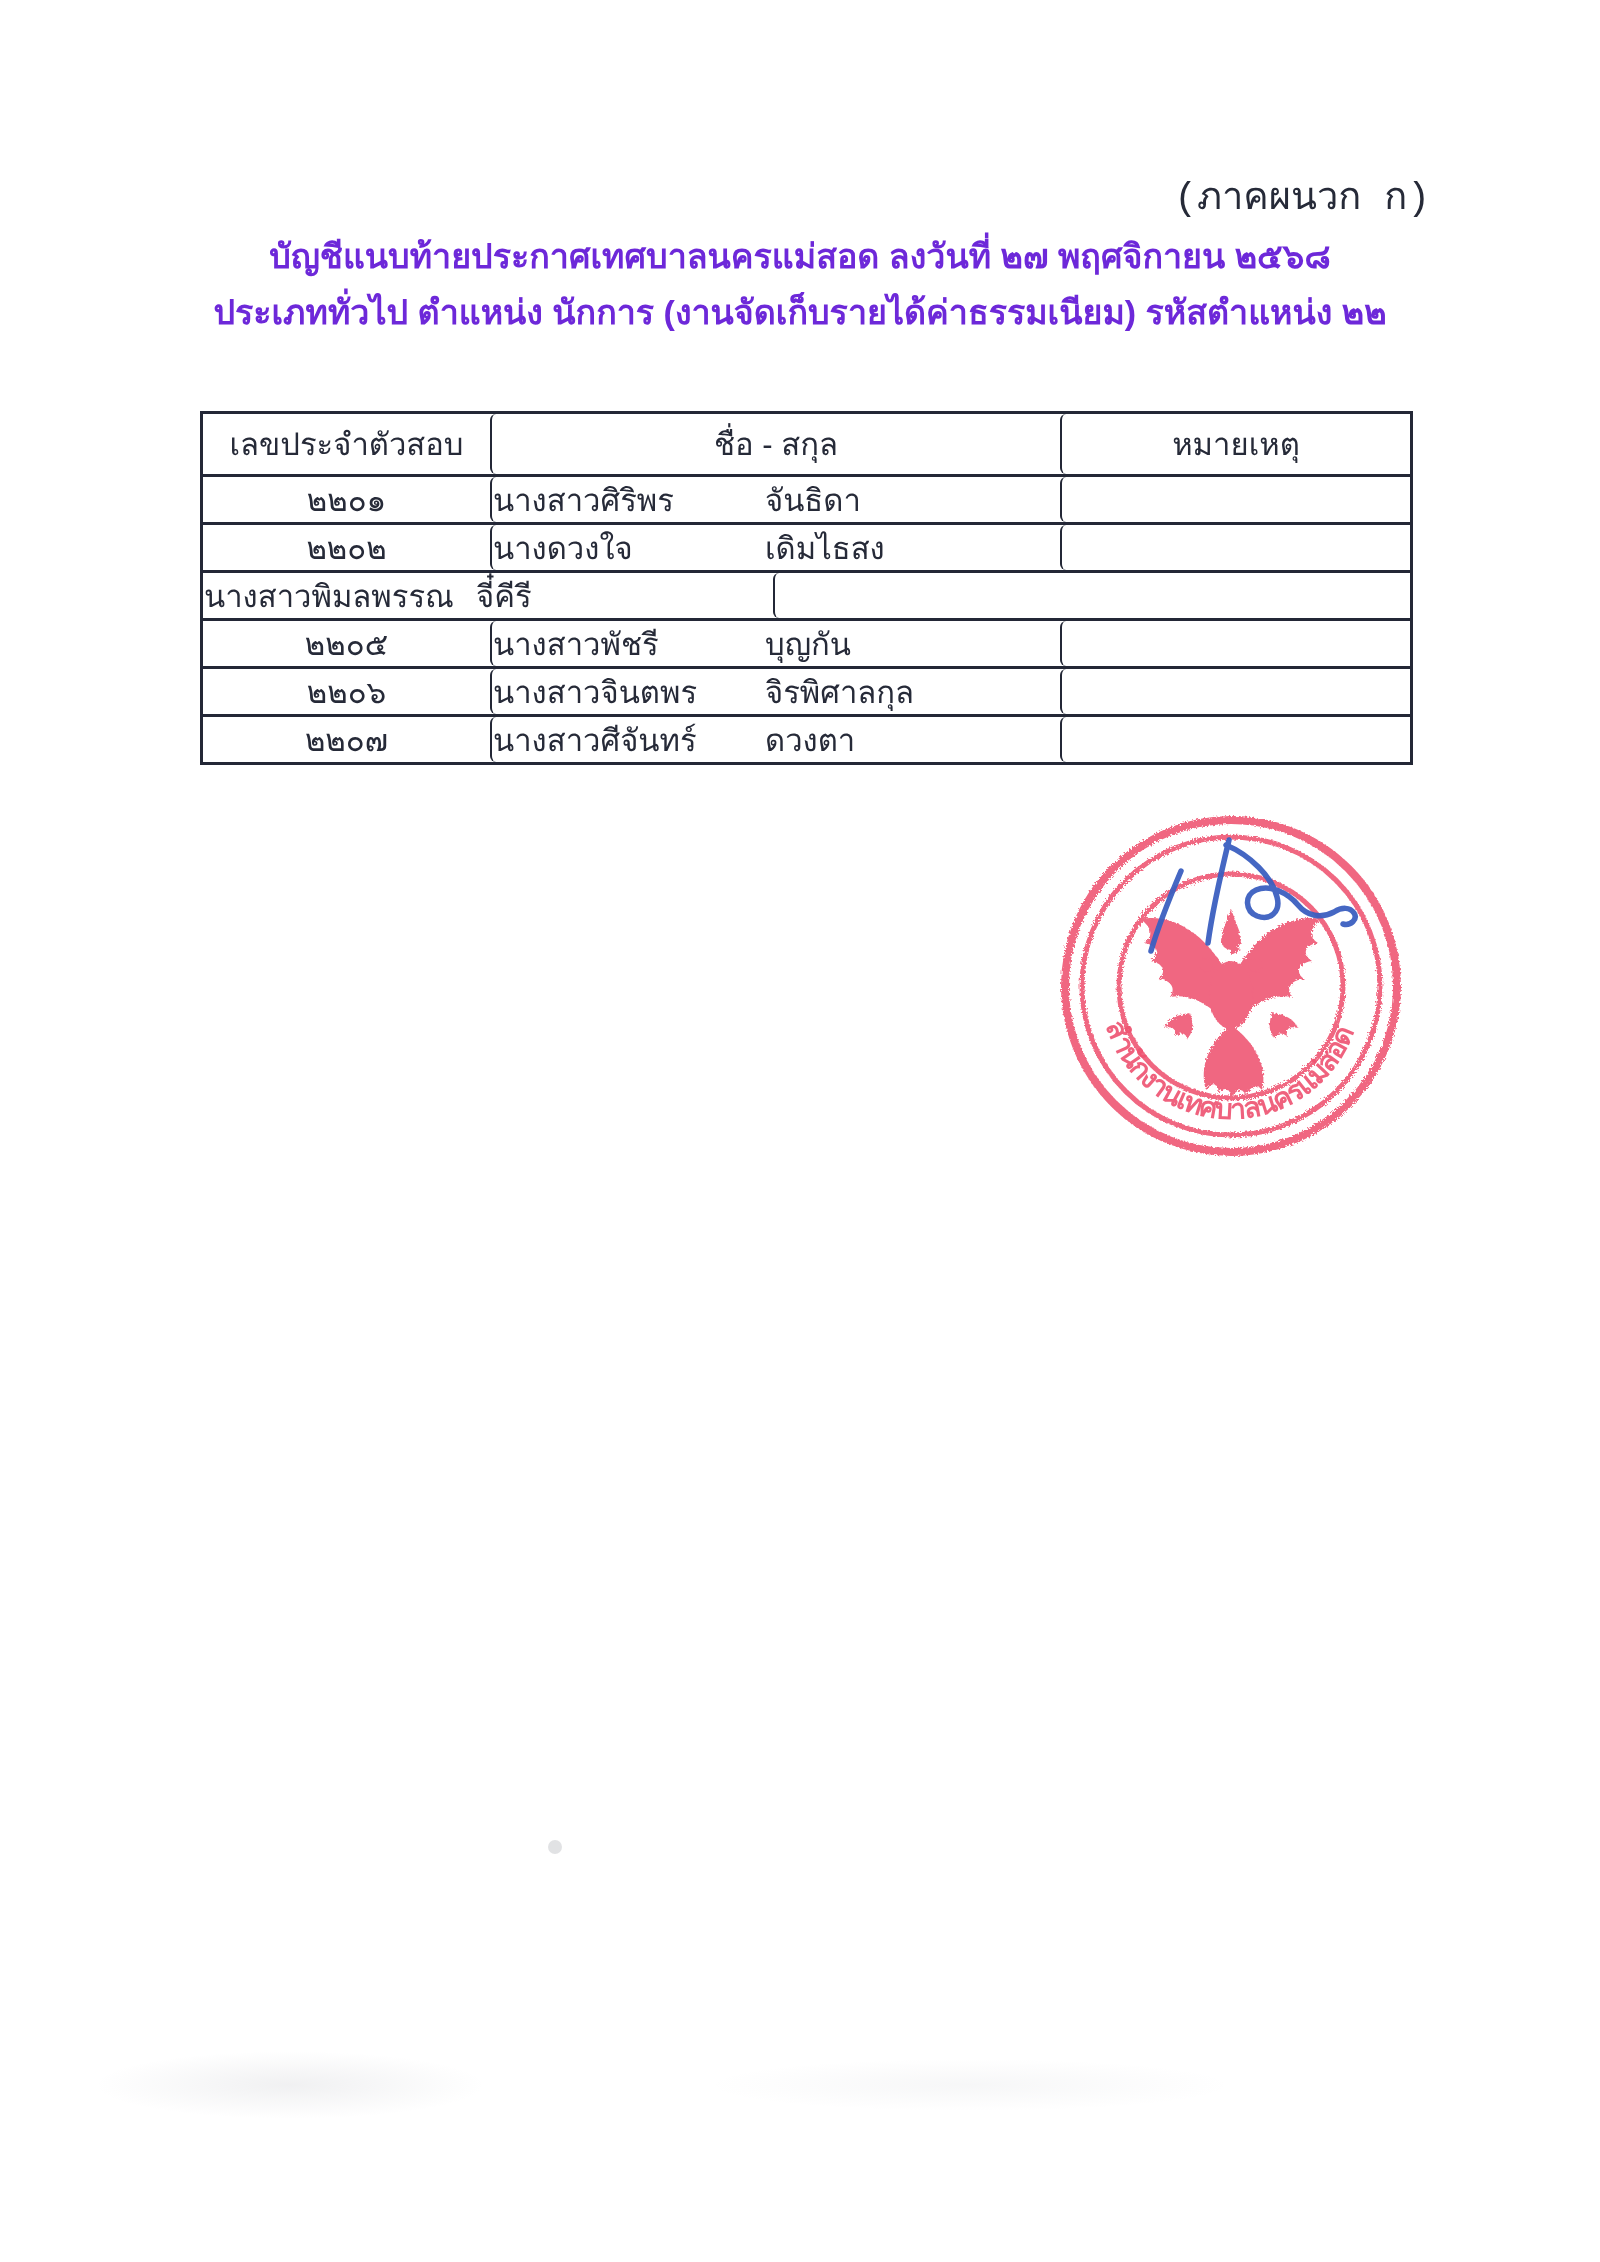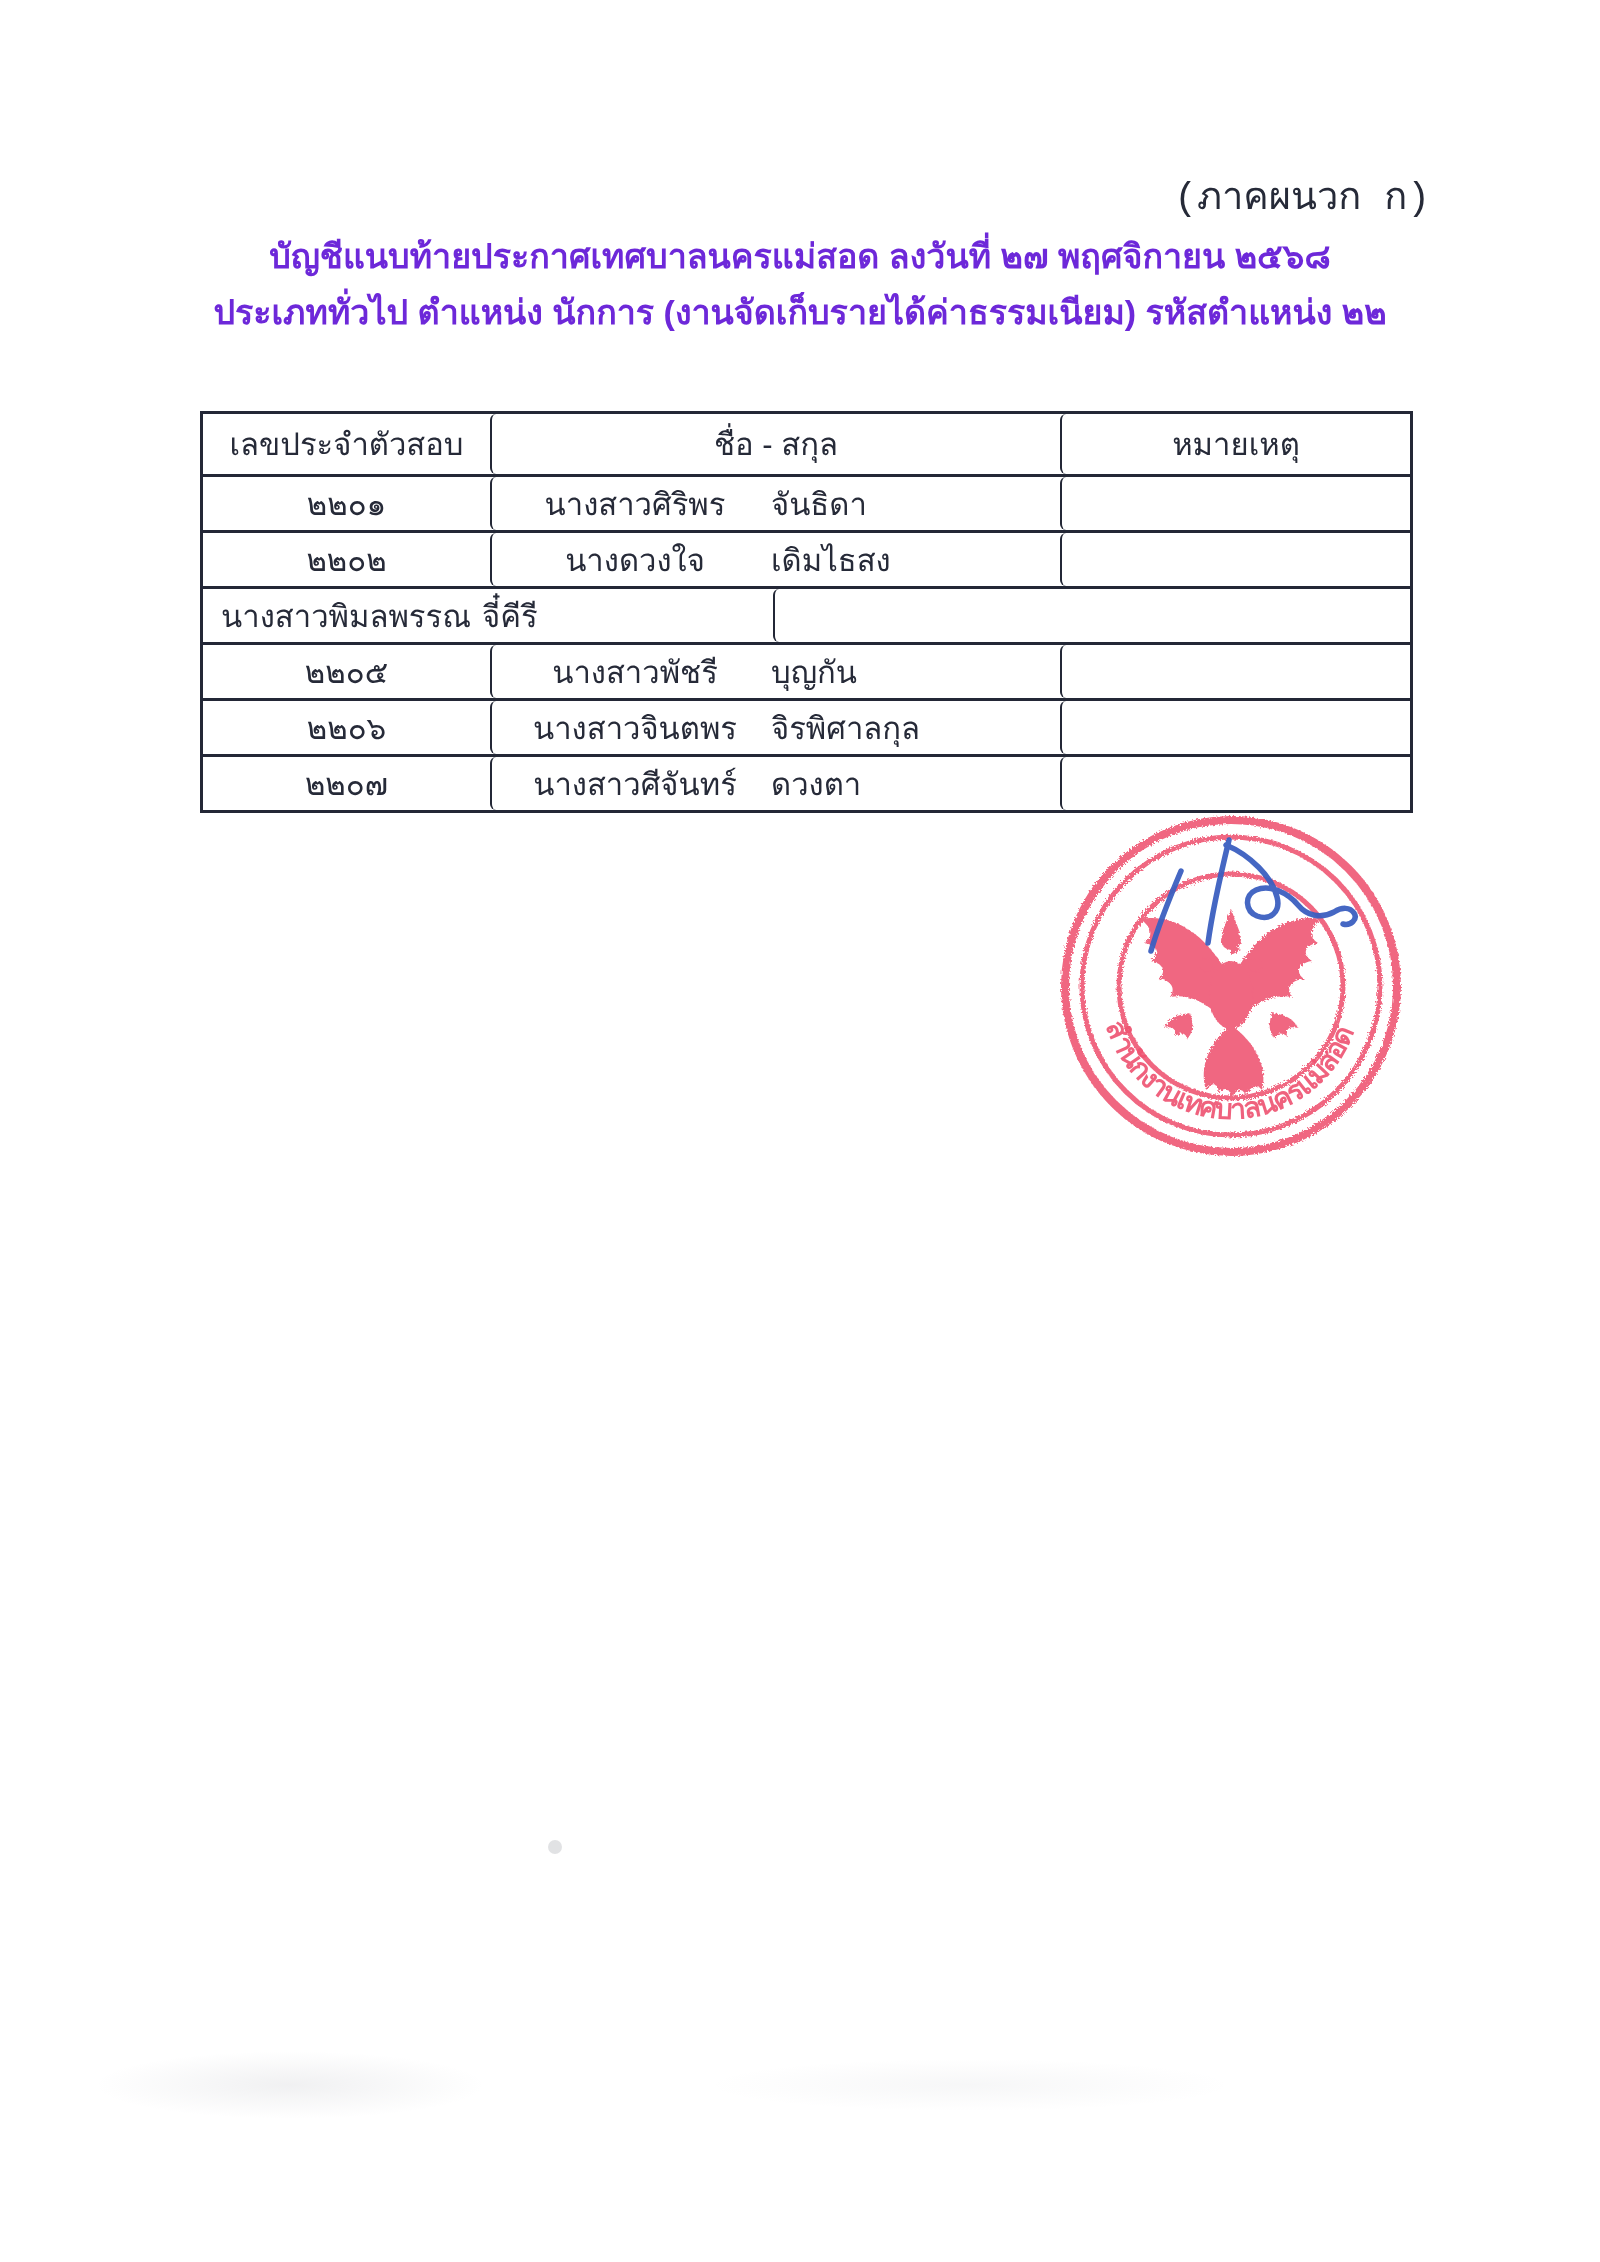--- a/index.html
+++ b/index.html
@@ -37,31 +37,31 @@
     position:absolute;
     left:200px;top:411px;
     width:1213px;
     border:3px solid var(--border-color);
     box-sizing:border-box;
     background:#fff;
   }
   .tr{display:flex;align-items:stretch;box-sizing:border-box;}
   .tr + .tr,.rows .tr{border-top:3px solid var(--border-color);}
   .tr.thead{height:60px;border-top:none;}
-  .rows .tr{height:56px;text-align:center;}
+  .rows .tr{height:48px;}
   .th,.td{
     box-sizing:border-box;
     display:flex;align-items:center;
     font-size:31px;
     overflow:hidden;
     border-radius:6px;
   }
   .th + .th,.td + .td{border-left:2px solid var(--border-color);}
   .col-id{width:287px;justify-content:center;}
-  .col-name{width:570px;justify-content:flex-start;padding-left:7px;}
+  .col-name{width:570px;justify-content:flex-start;padding-left:1px;}
   .col-remark{flex:1;justify-content:center;}
   .th.col-name{justify-content:center;padding-left:0;}
   .fname{display:inline-block;width:272px;}
   .lname{display:inline-block;}
   
   .stamp-svg{
     position:absolute;
     left:1020px;top:785px;
     mix-blend-mode:multiply;
   }

